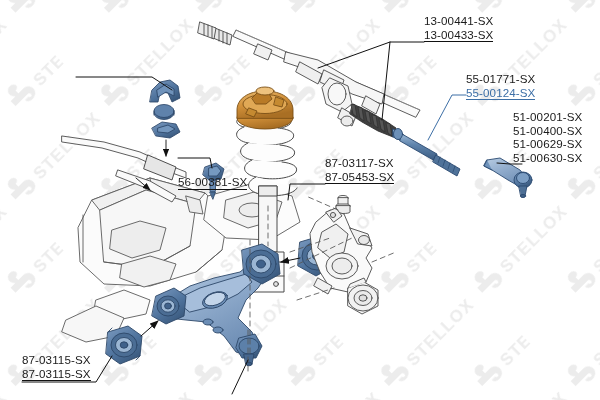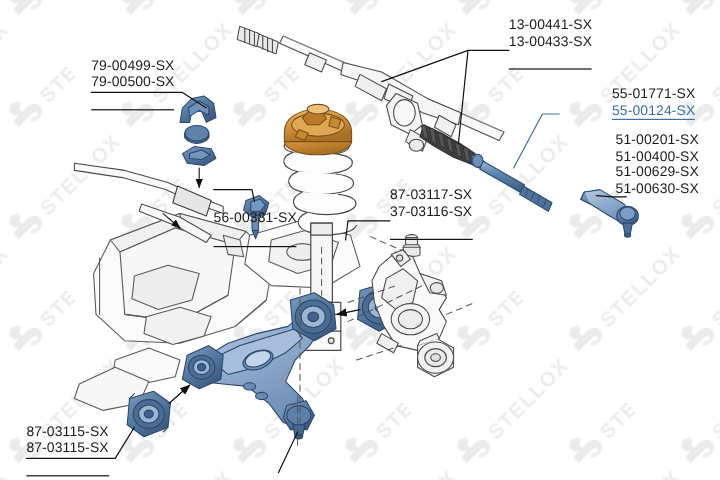--- a/index.html
+++ b/index.html
@@ -33,22 +33,22 @@
   .callout{
     position:absolute;
     white-space:nowrap;
     line-height:13.5px;
     color:#1a1a1a;
     font-size:11.6px;
     letter-spacing:.1px;
   }
   .callout .ln{display:block;}
   .callout.hl .ln.blue{color:#3d6fa6;}
-  .callout.under{border-bottom:1.1px solid #111;padding-bottom:16px;}
-  .callout.under-blue{border-bottom:1.1px solid #3d6fa6;margin-left:44px;}
+  .callout.under{border-bottom:1.1px solid #111;padding-bottom:0px;}
+  .callout.under-blue{border-bottom:1.1px solid #3d6fa6;}
   svg{display:block;}
   text{font-family:"Liberation Sans", sans-serif;}
 </style>
 </head>
 <body>
 
 <div id="stage">
 
   <svg class="wm-layer" viewBox="0 0 600 400" width="600" height="400">
     <defs>
@@ -363,24 +363,20 @@
       </g>
 
       <g stroke="#3d6fa6" stroke-width="1" fill="none">
         <path d="M466,95 L452,95 L428,140"></path>
       </g>
     </g>
   </svg>
 
   <div class="label-layer">
 
-    <div class="callout under" style="left:76px;top:48px;">
-      <span class="ln">79-00499-SX</span>
-      <span class="ln">79-00500-SX</span>
-    </div>
 
     <div class="callout under" style="left:424px;top:14px;">
       <span class="ln">13-00441-SX</span>
       <span class="ln">13-00433-SX</span>
     </div>
 
     <div class="callout hl under-blue" style="left:466px;top:72px;">
       <span class="ln">55-01771-SX</span>
       <span class="ln blue">55-00124-SX</span>
     </div>
@@ -391,21 +387,21 @@
       <span class="ln">51-00629-SX</span>
       <span class="ln">51-00630-SX</span>
     </div>
 
     <div class="callout under" style="left:178px;top:143px;margin-top:32px;">
       <span class="ln">56-00381-SX</span>
     </div>
 
     <div class="callout under" style="left:325px;top:156px;">
       <span class="ln">87-03117-SX</span>
-      <span class="ln">37-03116-SX</span>
+      <span class="ln">87-05453-SX</span>
     </div>
 
     <div class="callout under" style="left:22px;top:353px;">
       <span class="ln">87-03115-SX</span>
       <span class="ln">87-03115-SX</span>
     </div>
 
 
   </div>
 </div>

